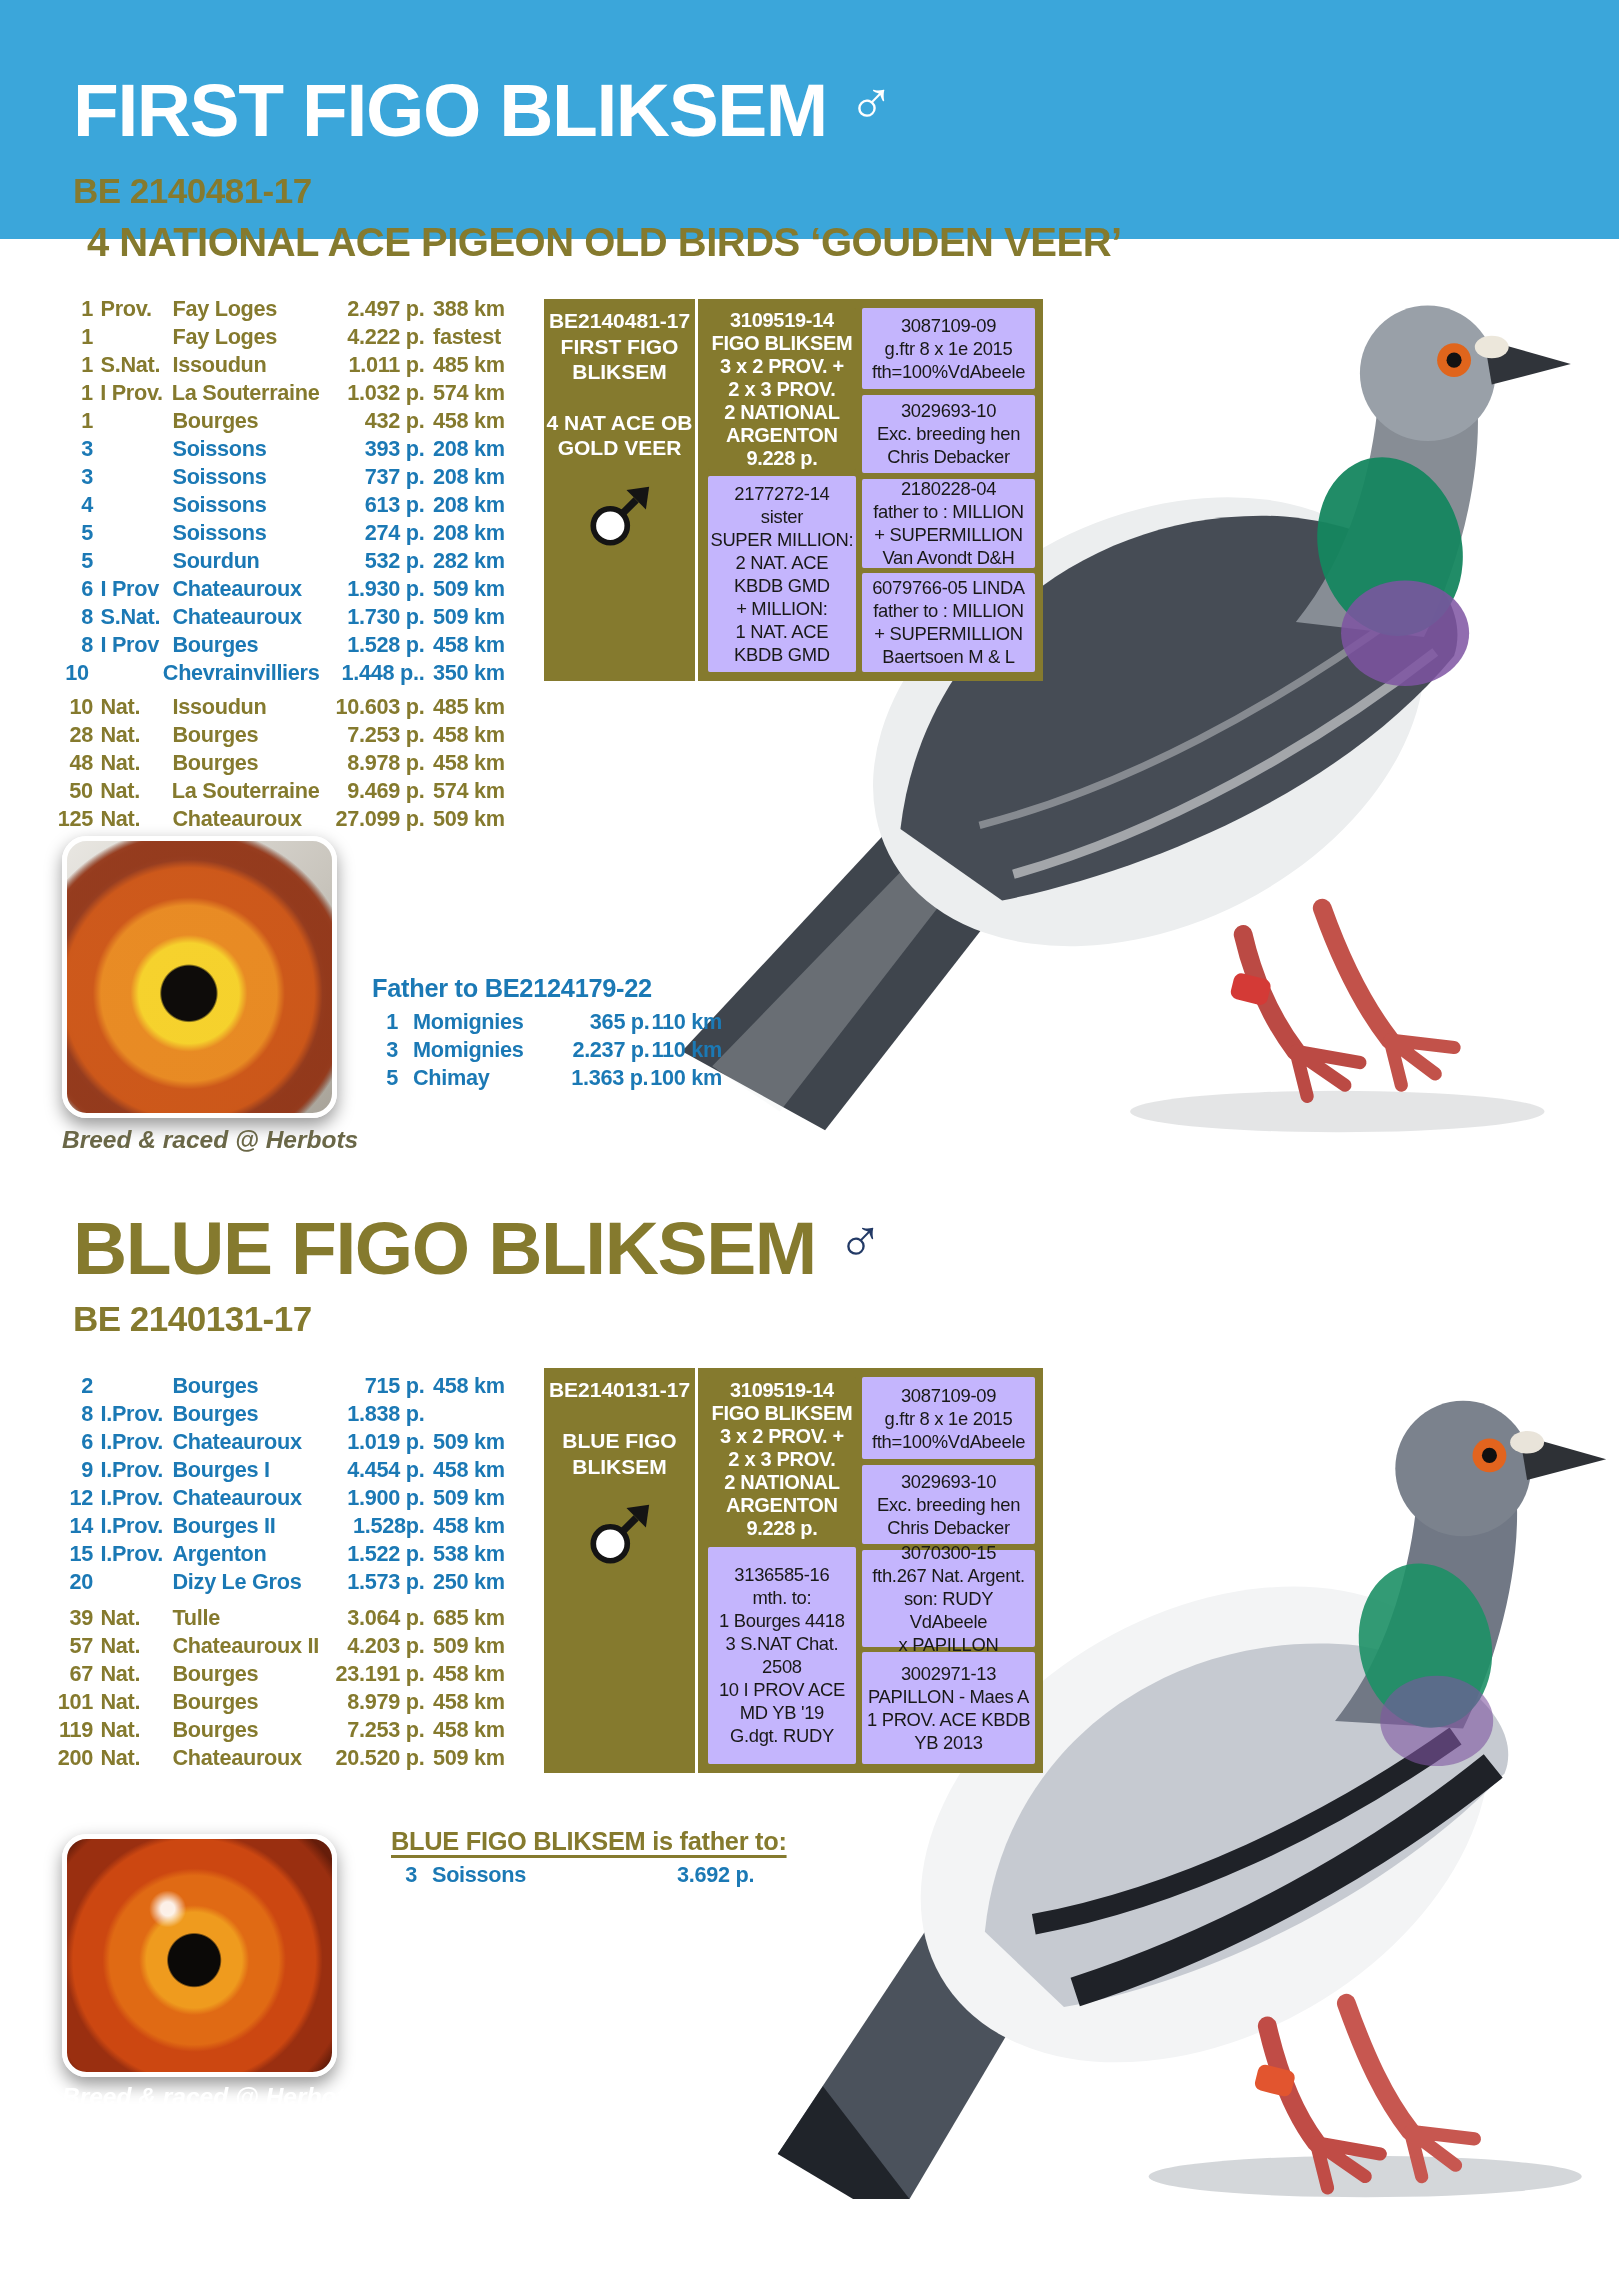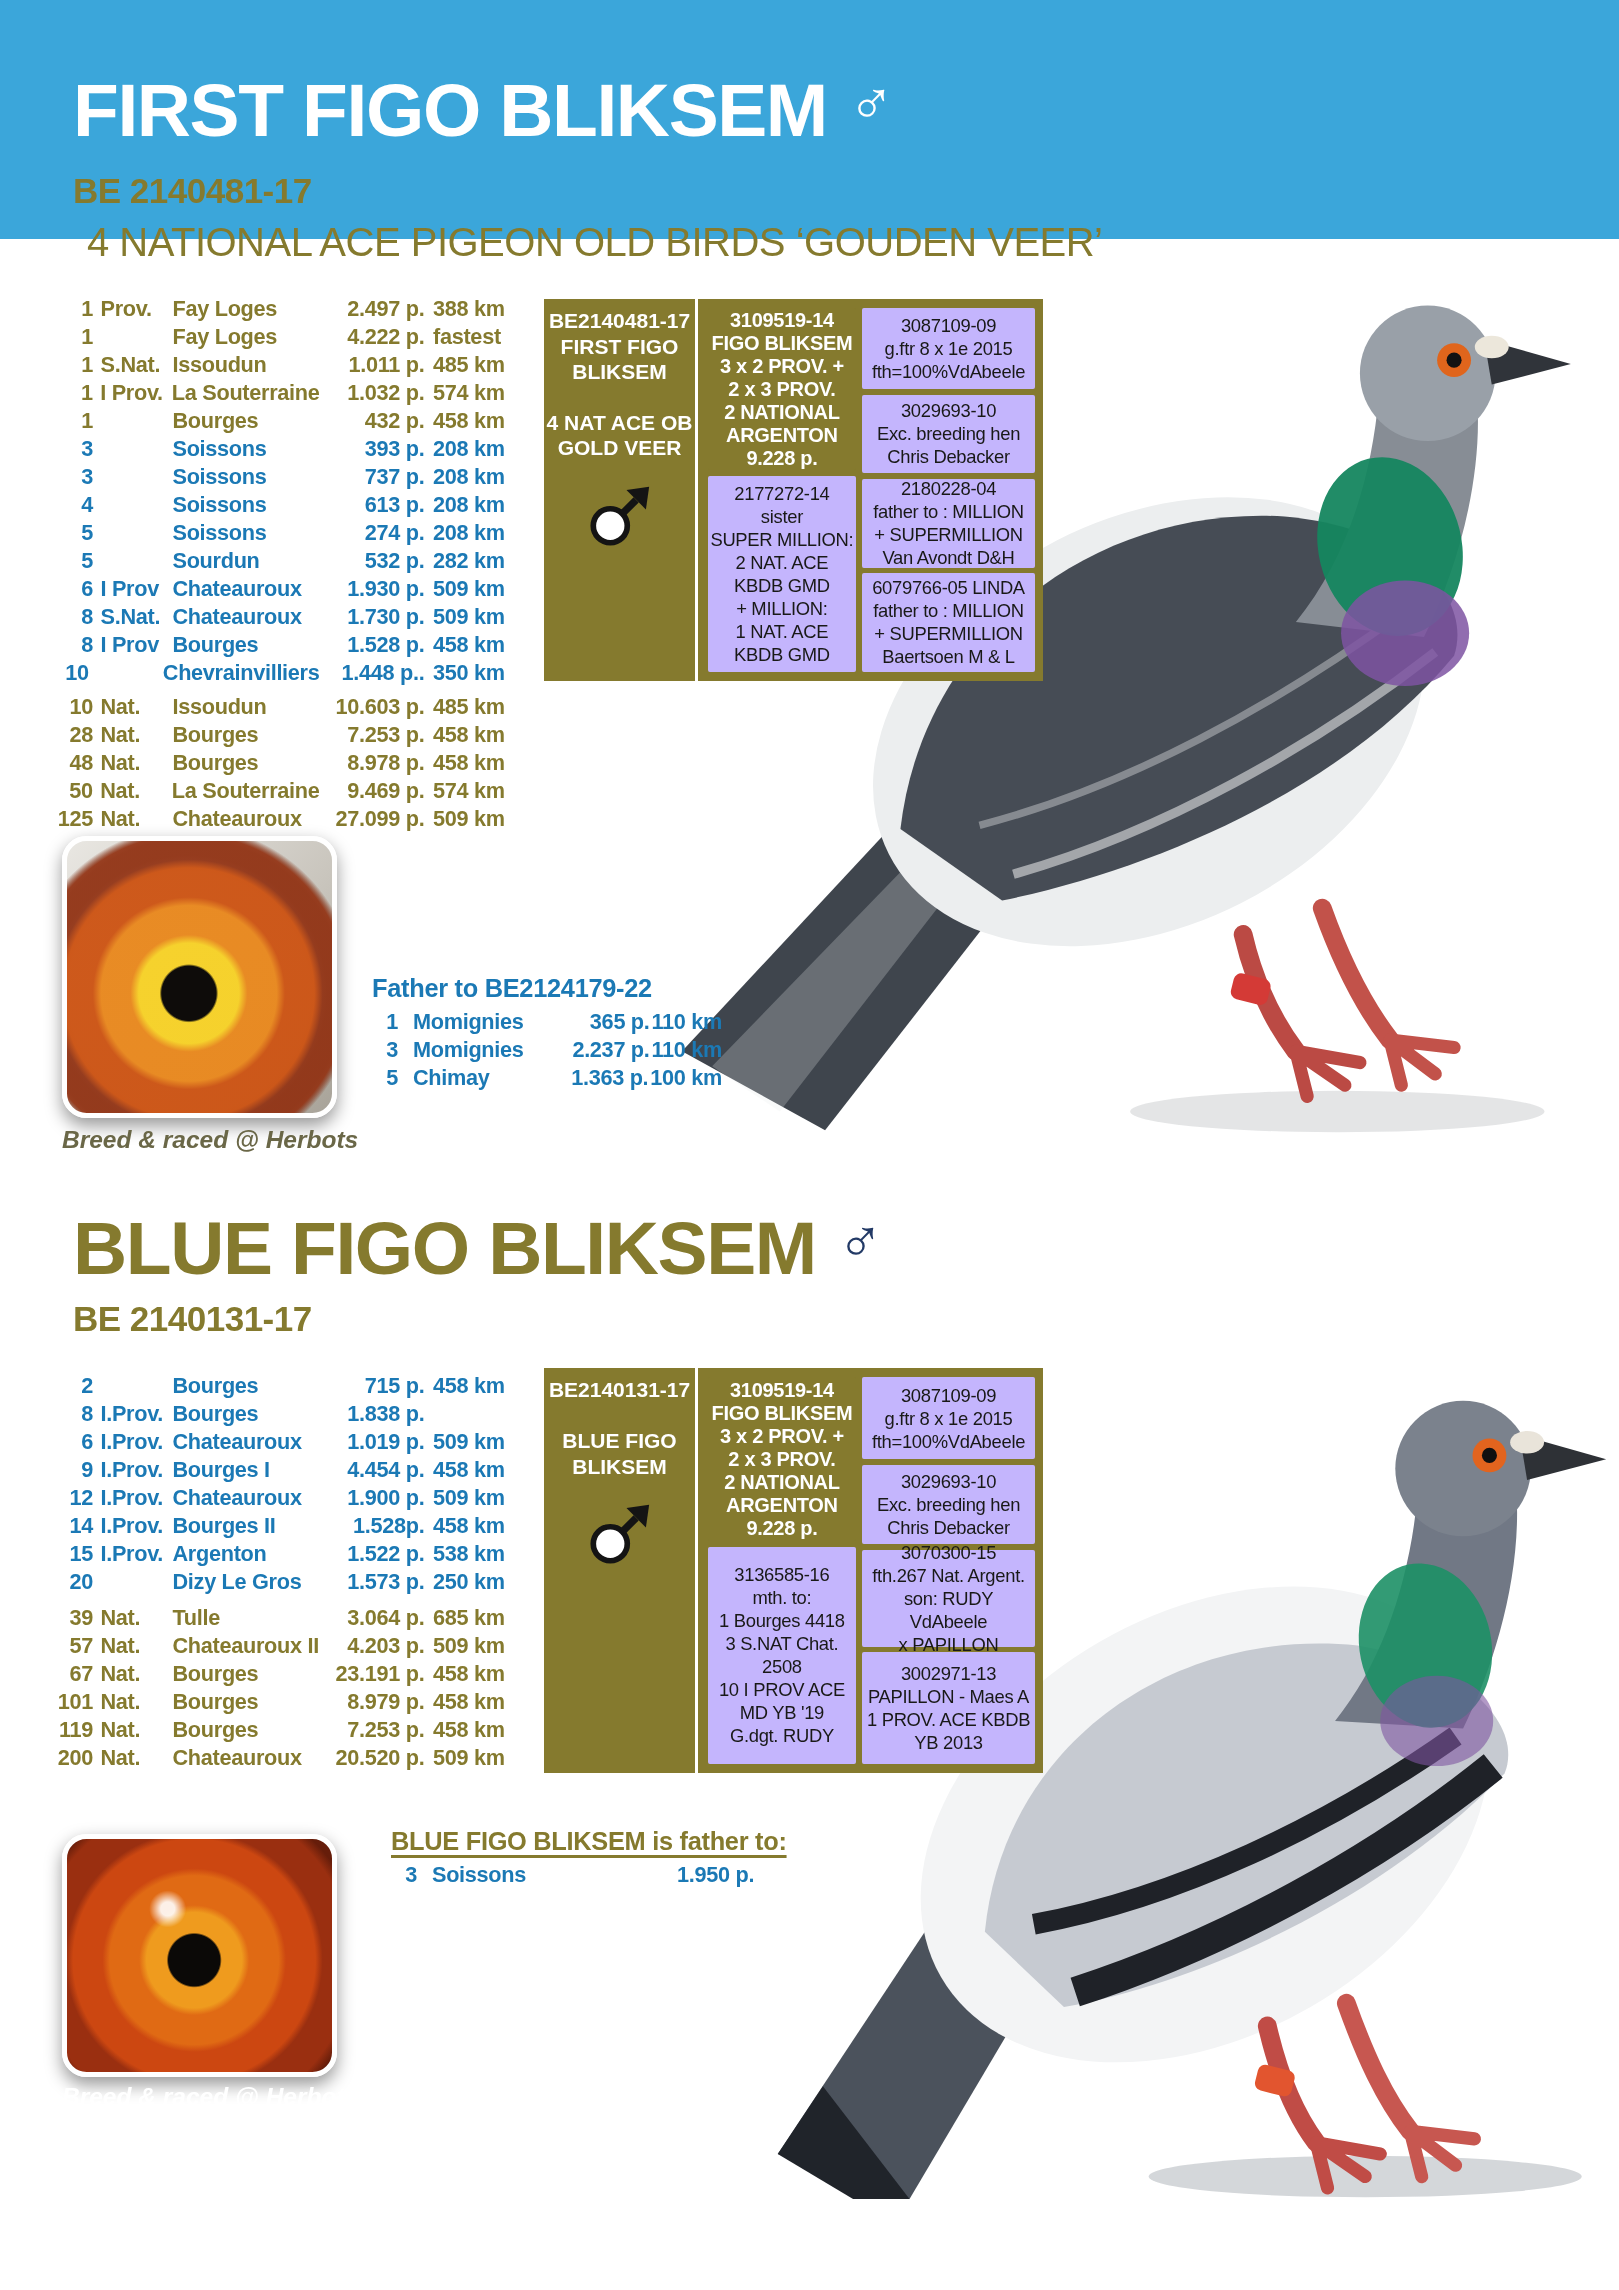--- a/index.html
+++ b/index.html
@@ -13,21 +13,21 @@
   .bigtitle{display:flex;align-items:center;font-size:75px;font-weight:bold;letter-spacing:-1.4px;white-space:nowrap}
   #title1{left:73px;top:56px;height:107px;color:#fff}
   #title2{left:73px;top:1203px;height:90px;color:var(--olive)}
   .mars-glyph{font-size:62px;font-weight:bold;margin:-19px 0 0 21px}
   #title1 .mars-glyph{color:#fff}
   #title2 .mars-glyph{color:var(--navy)}
 
   .ring{font-size:35px;font-weight:bold;color:var(--olive);letter-spacing:-0.5px;white-space:nowrap}
   #ring1{left:73px;top:171px}
   #ring2{left:73px;top:1299px}
-  #subtitle1{left:87px;top:220px;font-size:40px;font-weight:normal;color:var(--olive);letter-spacing:-0.5px;white-space:nowrap}
+  #subtitle1{left:87px;top:220px;font-size:40px;font-weight:bold;color:var(--olive);letter-spacing:-0.5px;white-space:nowrap}
 
   .results{width:476px}
   #t1a{left:38px;top:296px}
   #t1b{left:38px;top:694px}
   #t2a{left:38px;top:1373px}
   #t2b{left:38px;top:1605px}
   .rrow{display:flex;align-items:baseline;height:28px;font-size:21.7px;font-weight:bold;
     letter-spacing:-0.3px;white-space:nowrap}
   .pl{width:55px;text-align:right}
   .ct{margin-left:7.5px;width:72px}
@@ -592,21 +592,21 @@
     </div>
   </div>
 
   <div id="ft2" class="abs ftwrap">
     <div class="ft-title">BLUE FIGO BLIKSEM is father to:</div>
     <div class="ftrows">
         <div class="rrow blu">
           <span class="pl">3</span>
           <span class="rcf">Soissons</span>
           <span class="vl">
-            <span class="num">1.950 p.</span>
+            <span class="num">3.692 p.</span>
             <span class="kk"></span>
           </span>
         </div>
       </div>
   </div>
 
   <div id="eye2" class="abs eye"></div>
 
   <div id="credit2" class="abs credit">Breed &amp; raced @ Herbots</div>
   <div id="pagenum" class="abs">37</div>

